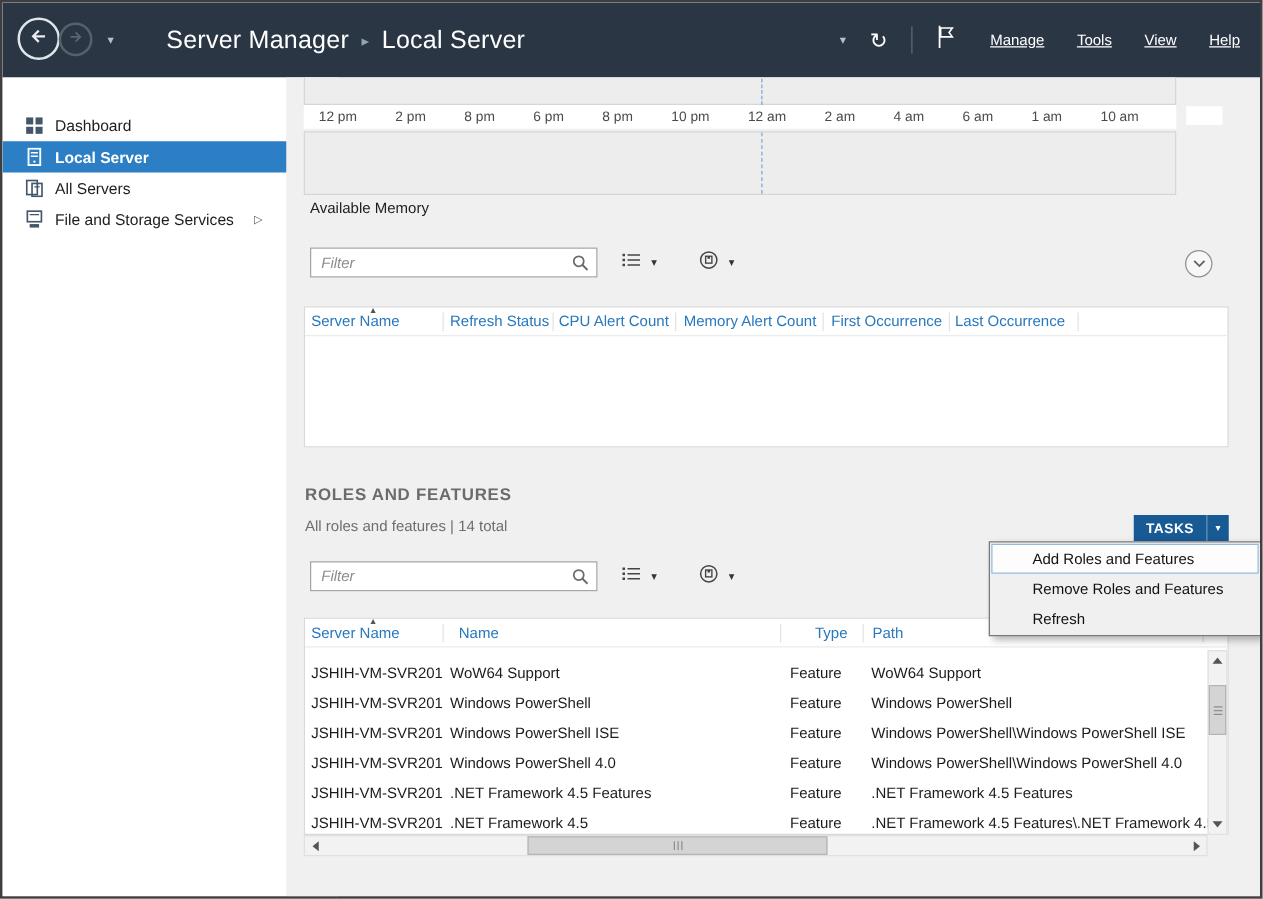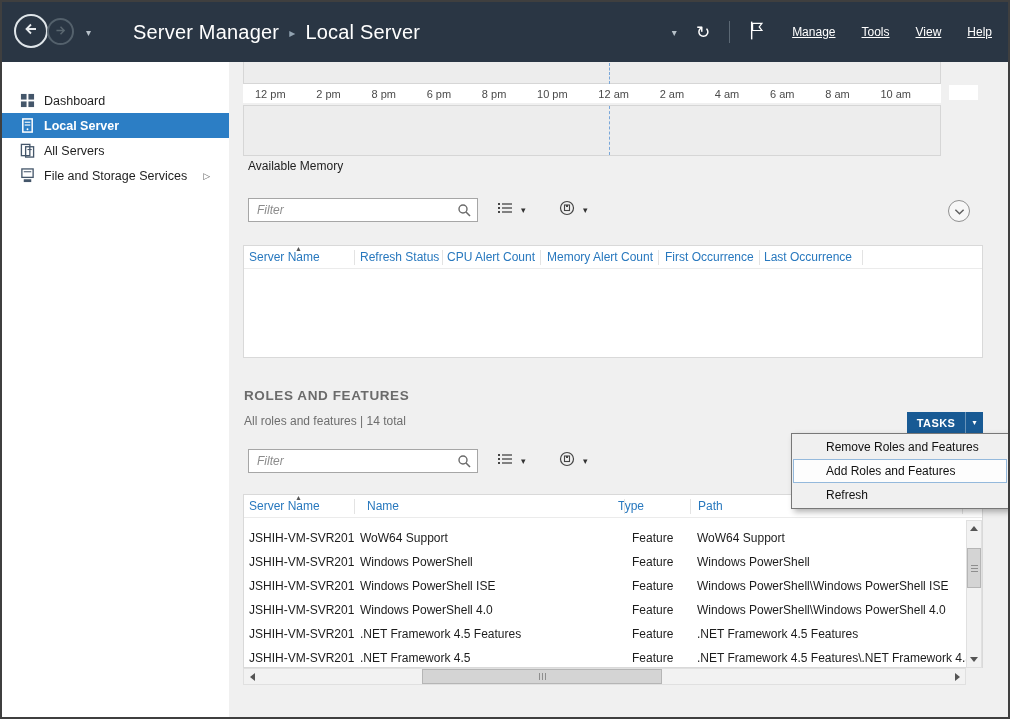--- a/index.html
+++ b/index.html
@@ -74,21 +74,21 @@
   .datatable { position:absolute; left:14px; width:740px; background:#FFF; border:1px solid #D9D9D9; }
   .dt-perf { top:183px; height:113px; }
   .dt-roles { top:432px; height:174px; }
   .thead { position:relative; height:23px; border-bottom:1px solid #EBEBEB; }
   .th { position:absolute; top:0; line-height:23px; font-size:12px; color:#2878BE;
         white-space:nowrap; cursor:pointer; }
   .sort-glyph { position:absolute; left:51px; top:-1px; font-size:7px; color:#555; }
   .col-div { position:absolute; top:4px; width:1px; height:15px; background:#E3E3E3; }
   .pc0{left:5px;} .pc1{left:116px;} .pc2{left:203px;} .pc3{left:303px;} .pc4{left:421px;} .pc5{left:520px;}
   .pd1{left:110px;} .pd2{left:198px;} .pd3{left:296px;} .pd4{left:414px;} .pd5{left:515px;} .pd6{left:618px;}
-  .rc0{left:5px;} .rc1{left:123px;} .rc2{left:374px;} .rc3{left:454px;}
+  .rc0{left:5px;} .rc1{left:123px;} .rc2{left:408px;} .rc3{left:454px;}
   .rd1{left:110px;} .rd2{left:380px;} .rd3{left:446px;} .rd4{left:718px;}
   .tbody { position:relative; overflow:hidden; }
   .tb-perf { height:88px; }
   .tb-roles { height:149px; padding-top:8px; }
   .tr { position:relative; height:24px; cursor:pointer; }
   .td { position:absolute; line-height:24px; font-size:12px; color:#1C1C1C; white-space:nowrap; }
   .cd0{left:5px;} .cd1{left:116px;} .cd2{left:388px;} .cd3{left:453px;}
 
   .roles-heading { position:absolute; left:15px; top:326px; font-size:13.5px; font-weight:bold;
                    color:#6B6B6B; letter-spacing:.6px; }
@@ -234,21 +234,21 @@
       <span class="time-label">12 pm</span>
       <span class="time-label">2 pm</span>
       <span class="time-label">8 pm</span>
       <span class="time-label">6 pm</span>
       <span class="time-label">8 pm</span>
       <span class="time-label">10 pm</span>
       <span class="time-label">12 am</span>
       <span class="time-label">2 am</span>
       <span class="time-label">4 am</span>
       <span class="time-label">6 am</span>
-      <span class="time-label">8 am</span>
+      <span class="time-label">1 am</span>
       <span class="time-label">10 am</span>
     </div>
     <div class="endcap"></div>
     <div class="chartbox box2"></div>
     <div class="dashline d1"></div>
     <div class="dashline d2"></div>
     <div class="chart-caption">Available Memory</div>
 
     <div class="filter-wrap fw-perf">
       <input class="filter-input" type="text" placeholder="Filter" style="">
@@ -432,19 +432,19 @@
         <span class="grip-v"></span>
         <span class="grip-v"></span>
         <span class="grip-v"></span>
       </div>
       <div class="hs-btn hs-right">
           <span class="tri-right"></span>
         </div>
     </div>
 
     <div class="tasks-menu">
+      <div class="menu-item focused">Add Roles and Features</div>
       <div class="menu-item">Remove Roles and Features</div>
-      <div class="menu-item focused">Add Roles and Features</div>
       <div class="menu-item">Refresh</div>
     </div>
 
   </main>
 </div>
 
 </body></html>

